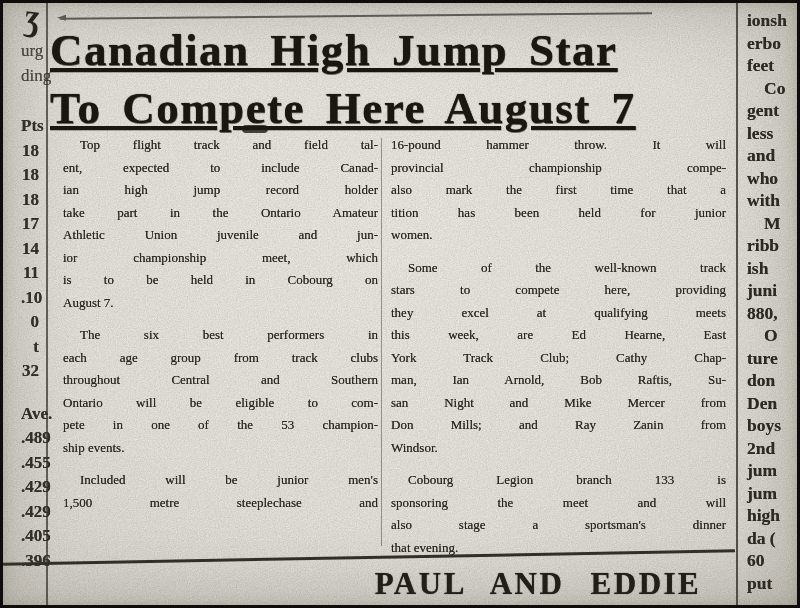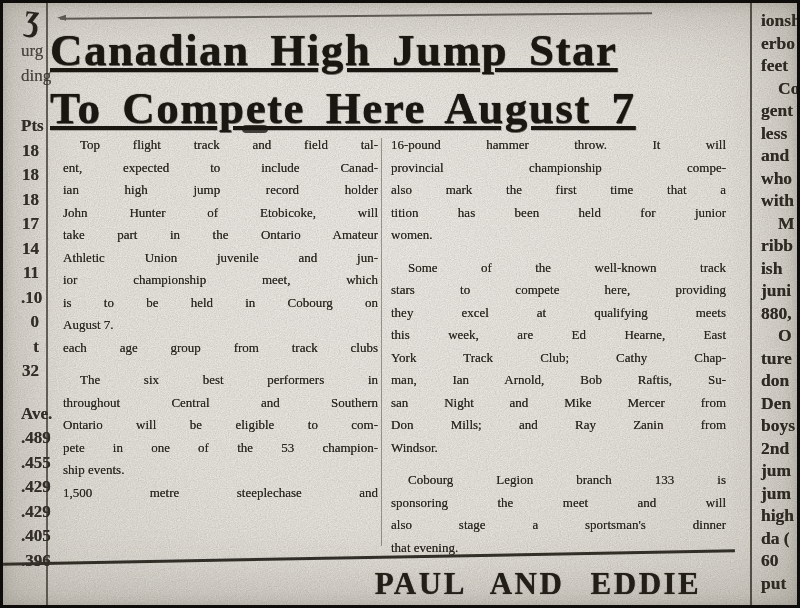--- a/index.html
+++ b/index.html
@@ -23,21 +23,21 @@
     border-right:2px solid rgba(55,50,42,.72);
     padding:36px 7px 0 18px; text-align:right;
     font-size:17px; line-height:24.5px; font-weight:bold; color:#34312a;
     text-shadow:0 0 .6px rgba(45,42,34,.7);
   }
   .frag.w { font-weight:normal; opacity:.85; }
   .frag.h { margin-top:26px; }
   .frag.h2 { margin-top:18px; }
   
   .right-margin {
-    position:absolute; right:0; top:0; bottom:0; width:47px; box-sizing:border-box;
+    position:absolute; right:0; top:0; bottom:0; width:61px; box-sizing:border-box;
     border-left:2px solid rgba(50,46,38,.78);
     padding:6px 0 0 9px;
     font-size:17.5px; line-height:22.5px; font-weight:bold; color:#2e2b24;
     text-shadow:0 0 .6px rgba(45,42,34,.7);
   }
   .rfrag.ind { padding-left:17px; }
   
   .main { position:absolute; left:47px; right:63px; top:0; bottom:0; }
   .toprule {
     position:absolute; left:10px; top:12px; width:592px; height:1.5px;
@@ -131,32 +131,32 @@
     </div>
 
     <div class="smudge"></div>
 
     <div class="columns">
       <div class="col leftcol">
 
       <div class="line indent">Top flight track and field tal-</div>
           <div class="line">ent, expected to include Canad-</div>
           <div class="line">ian high jump record holder</div>
-          <div class="line">John Hunter of Etobicoke, will</div>
           <div class="line">take part in the Ontario Amateur</div>
           <div class="line">Athletic Union juvenile and jun-</div>
           <div class="line">ior championship meet, which</div>
           <div class="line">is to be held in Cobourg on</div>
           <div class="line last">August 7.</div>
+          <div class="line indent gap">The six best performers in</div>
           <div class="line">each age group from track clubs</div>
-          <div class="line indent gap">The six best performers in</div>
           <div class="line">throughout Central and Southern</div>
           <div class="line">Ontario will be eligible to com-</div>
           <div class="line">pete in one of the 53 champion-</div>
           <div class="line last">ship events.</div>
+          <div class="line indent gap">Included will be junior men's</div>
           <div class="line">1,500 metre steeplechase and</div>
         </div>
       <div class="divider"></div>
       <div class="col rightcol">
 
       <div class="line">16-pound hammer throw. It will</div>
           <div class="line">provincial championship compe-</div>
           <div class="line">also mark the first time that a</div>
           <div class="line">tition has been held for junior</div>
           <div class="line last">women.</div>

